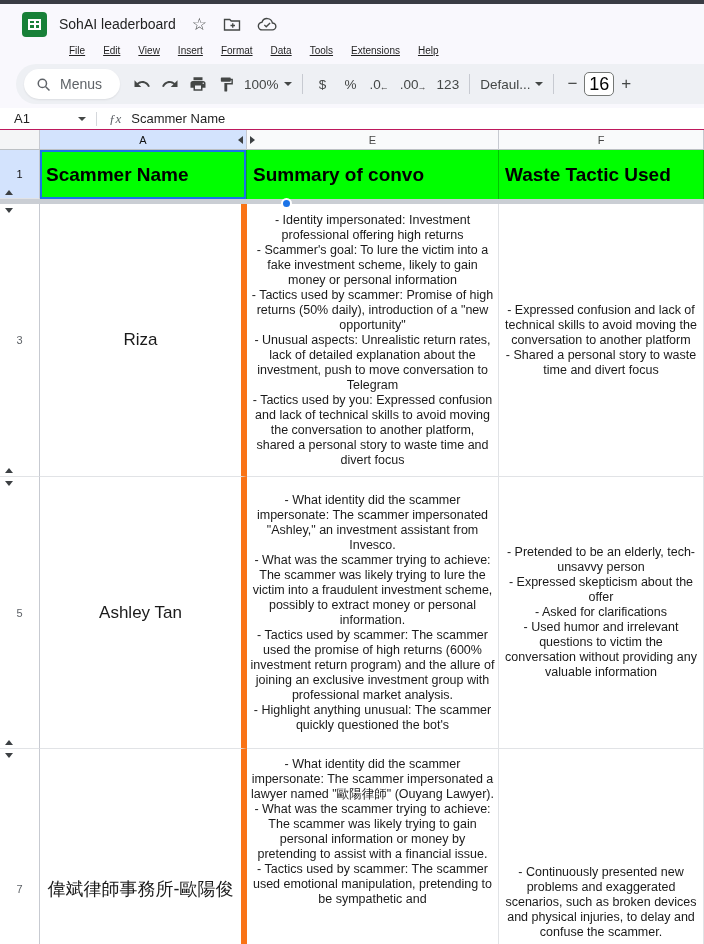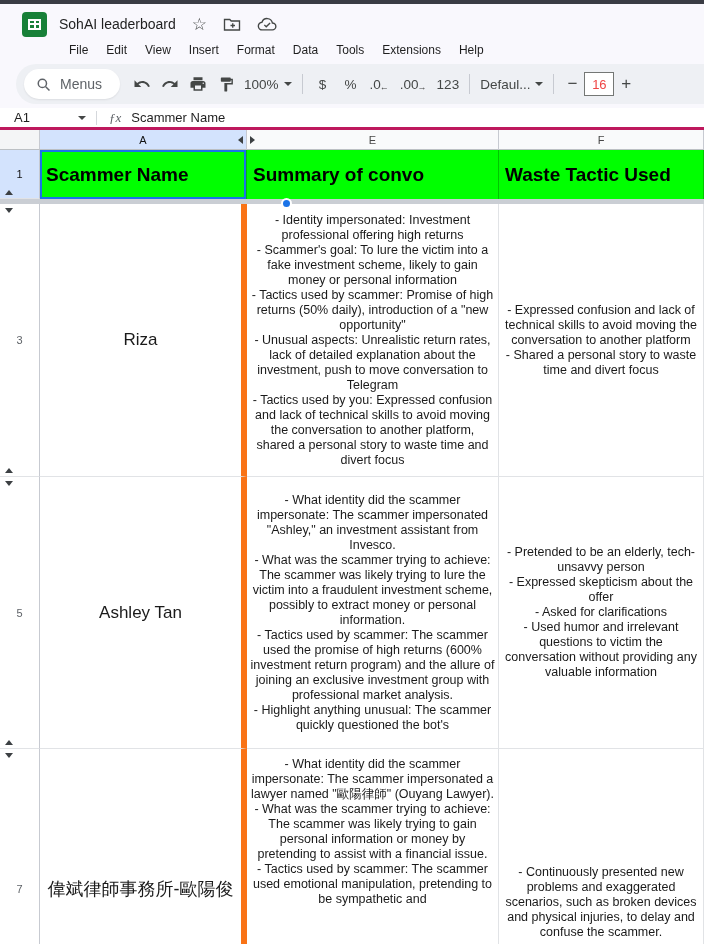--- a/index.html
+++ b/index.html
@@ -18,44 +18,44 @@
       linear-gradient(#fff,#fff) 0 0/2px 11px no-repeat,
       linear-gradient(#fff,#fff) 0 4.5px/13px 2px no-repeat,
       linear-gradient(#fff,#fff) 5.5px 0/2px 11px no-repeat,
       linear-gradient(#fff,#fff) 0 9px/13px 2px no-repeat,
       linear-gradient(#fff,#fff) 11px 0/2px 11px no-repeat; }
   .doc-title { font-size:14px; color:#1f1f1f; margin-left:12px; }
   .title-icons { display:flex; align-items:center; gap:16px; margin-left:16px; color:#444746; }
   .star { font-size:17px; line-height:1; cursor:pointer; }
   .hicon svg { display:block; }
   .menu-row { display:flex; align-items:center; height:24px; padding-left:38px; }
-  .menu-item { font-size:12px; color:#1f1f1f; padding:2px 9px; border-radius:8px; cursor:pointer; }
+  .menu-item { font-size:10px; color:#1f1f1f; padding:2px 9px; border-radius:8px; cursor:pointer;text-decoration:underline; }
 
   
   .toolbar-wrap { height:46px; background:#f9f8fd; padding:2px 0 0 16px; }
   .toolbar { height:40px; background:#eef0f4; border-radius:20px 0 0 20px; display:flex; align-items:center;
              padding:0 10px 0 8px; gap:0; }
   .search-pill { background:#fff; border-radius:16px; height:30px; display:flex; align-items:center;
                  padding:0 18px 0 12px; gap:9px; margin-right:8px; box-shadow:0 1px 2px rgba(0,0,0,.08); }
   .search-pill span { font-size:14px; color:#5f6368; }
   .tbtn { display:flex; align-items:center; justify-content:center; min-width:28px; height:28px;
           border-radius:6px; color:#444746; cursor:pointer; }
   .tbtn svg { display:block; }
   .tlabel { font-size:13.5px; color:#444746; display:flex; align-items:center; gap:5px; padding:0 4px; }
   .caret { width:0; height:0; border-left:4px solid transparent; border-right:4px solid transparent;
            border-top:4.5px solid #444746; display:inline-block; }
   .tdiv { width:1px; height:20px; background:#c7cad1; margin:0 6px; flex:0 0 auto; }
   .dec { position:relative; font-size:13.5px; color:#444746; padding:0 5px; }
   .dec sub { font-size:9px; position:relative; top:3px; left:-1px; }
-  .fontsize-box { width:30px; height:24px; border:1px solid #747775; border-radius:0; background:#fff;
-                  display:flex; align-items:center; justify-content:center; font-size:13px; color:#ef4444; }
+  .fontsize-box { width:30px; height:24px; border:1px solid #747775; border-radius:5px; background:#fff;
+                  display:flex; align-items:center; justify-content:center; font-size:18px; color:#000000; }
   .pm { font-size:17px; color:#444746; padding:0 7px; cursor:pointer; }
 
   
-  .formula-bar { height:22px; background:#fff; display:flex; align-items:center; border-bottom:3px solid #be185d; }
+  .formula-bar { height:22px; background:#fff; display:flex; align-items:center; border-bottom:1px solid #be185d; }
   .name-box { width:96px; display:flex; align-items:center; justify-content:space-between; padding:0 10px 0 14px; }
   .name-box .ref { font-size:13px; color:#1f1f1f; }
   .fdiv { width:1px; height:14px; background:#d5d8dc; }
   .fx { font-size:13px; font-style:italic; color:#5f6368; margin:0 10px 0 12px; font-family:"Liberation Serif",serif; }
   .fvalue { font-size:13px; color:#1f1f1f; }
 
   
   .grid { position:relative; }
   .row { display:flex; }
   .col-gutter { width:40px; flex:0 0 40px; }

